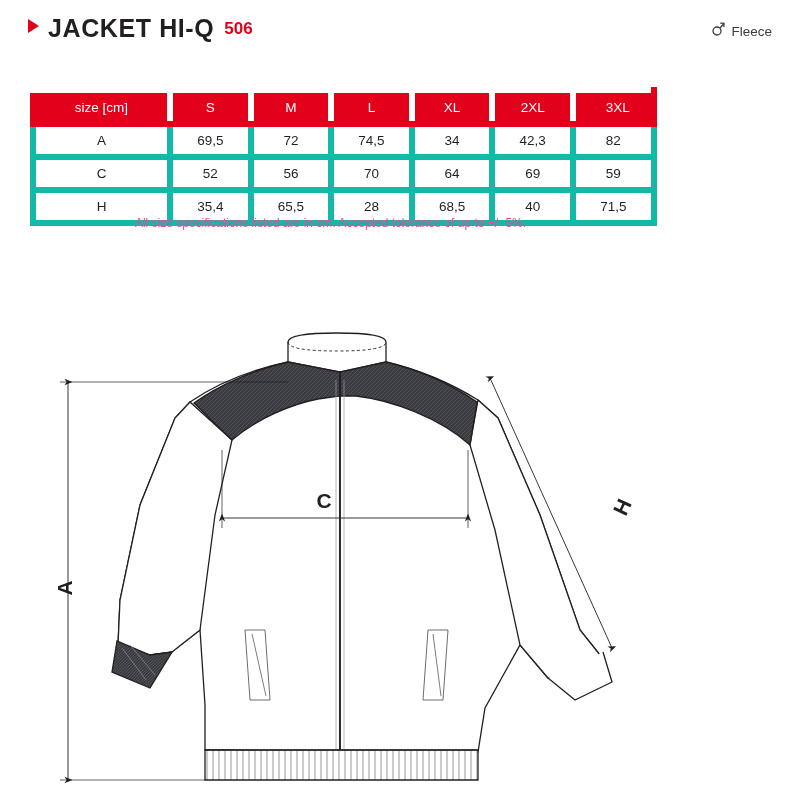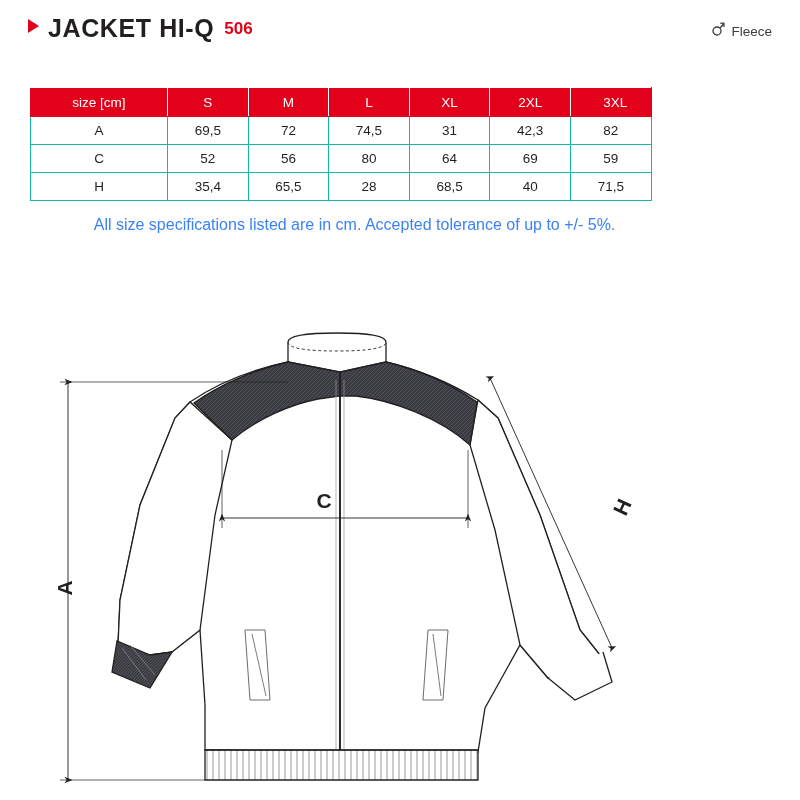--- a/index.html
+++ b/index.html
@@ -71,21 +71,21 @@
     left: 30px;
     width: 621px;
   }
   table.size-table {
     border-collapse: collapse;
     width: 100%;
     table-layout: fixed;
   }
   table.size-table th,
   table.size-table td {
-    border: 1px solid #14b8a6;
+    border: 6px solid #14b8a6;
     text-align: center;
     font-size: 13.5px;
     height: 27px;
     padding: 0;
   }
   table.size-table thead th {
     background: #e2001a;
     color: #ffffff;
     font-weight: normal;
     border-color: #ffffff;
@@ -101,25 +101,25 @@
   }
   table.size-table tbody td {
     color: #231f20;
   }
   col.c-label { width: 137px; }
   col.c-size  { width: 80.6px; }
 
   .note {
     position: absolute;
     top: 216px;
-    left: 44px;
+    left: 20px;
     width: 621px;
     text-align: center;
-    font-size: 16px;
-    color: #3b82f6;
+    font-size: 12px;
+    color: #ec4899;
   }
 
   
   .drawing {
     position: absolute;
     top: 300px;
     left: 0;
     width: 800px;
     height: 500px;
   }
@@ -173,29 +173,29 @@
         <th>2XL</th>
         <th>3XL</th>
       </tr>
     </thead>
     <tbody>
       <tr>
         <td>A</td>
         <td>69,5</td>
         <td>72</td>
         <td>74,5</td>
-        <td>31</td>
+        <td>34</td>
         <td>42,3</td>
         <td>82</td>
       </tr>
       <tr>
         <td>C</td>
         <td>52</td>
         <td>56</td>
-        <td>80</td>
+        <td>70</td>
         <td>64</td>
         <td>69</td>
         <td>59</td>
       </tr>
       <tr>
         <td>H</td>
         <td>35,4</td>
         <td>65,5</td>
         <td>28</td>
         <td>68,5</td>

